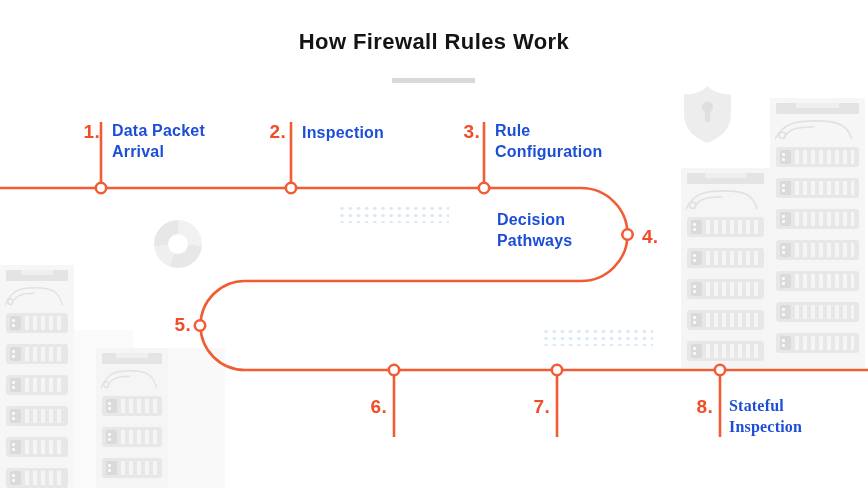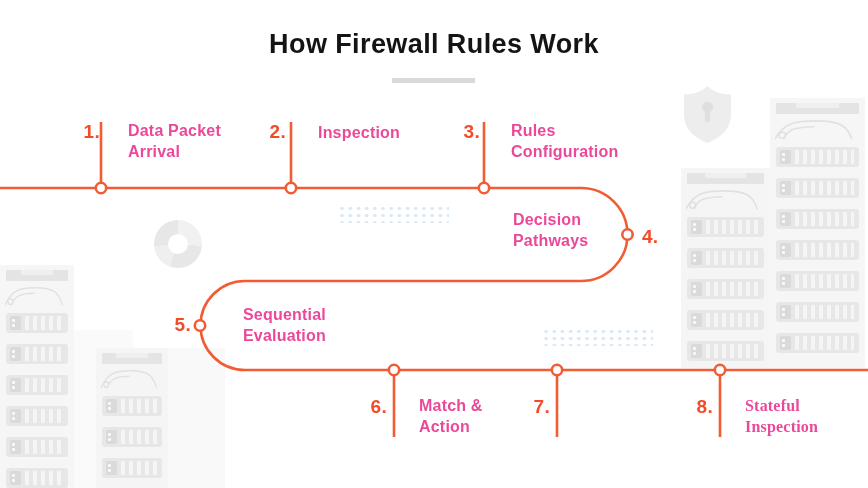--- a/index.html
+++ b/index.html
@@ -21,27 +21,27 @@
   .backdrop{position:absolute;background:#fafafa;}
   .donut{position:absolute;left:154px;top:220px;width:48px;height:48px;border-radius:50%;
     background:conic-gradient(#f1f1f1 0 95deg,#e7e7e7 95deg 200deg,#efefef 200deg 265deg,#e7e7e7 265deg 360deg);}
   .donut::after{content:'';position:absolute;inset:14px;background:#fff;border-radius:50%;}
   .dots{position:absolute;width:113px;height:20px;
     background-image:radial-gradient(circle,#d9e9f6 1.7px,transparent 2px);
     background-size:8.2px 7px;background-position:2px 2px;}
   .shield{position:absolute;left:684px;top:86px;}
   
   .title{position:absolute;left:0;right:0;top:29px;text-align:center;
-    font-size:27px;font-weight:800;color:#141414;letter-spacing:.4px;}
+    font-size:22px;font-weight:800;color:#141414;letter-spacing:.4px;}
   .title-underline{position:absolute;left:392px;top:78px;width:83px;height:5px;background:#d9d9d9;}
   
   .path-svg{position:absolute;left:0;top:0;z-index:5;}
   .step-number{position:absolute;z-index:6;font-size:19px;font-weight:800;color:#f14b28;text-align:right;letter-spacing:.3px;}
-  .step-label{position:absolute;z-index:6;font-size:16px;font-weight:700;color:#ec4899;
-    line-height:21px;white-space:pre-line;letter-spacing:.2px;margin-left:16px;}
+  .step-label{position:absolute;z-index:6;font-size:16px;font-weight:700;color:#1d4ed8;
+    line-height:21px;white-space:pre-line;letter-spacing:.2px;}
   .step-label.center{}
 </style>
 </head>
 <body>
 
 <div class="canvas">
 
   <div class="backdrop" style="left:74px;top:330px;width:59px;height:158px;"></div>
   <div class="backdrop" style="left:96px;top:348px;width:129px;height:140px;background:#f9f9f9;"></div>
 
@@ -146,34 +146,30 @@
   </svg>
 
   <div class="step-number" style="left:70px;top:121px;width:30px;">1.</div>
   <div class="step-label" style="left:112px;top:120px;">Data Packet
 Arrival</div>
 
   <div class="step-number" style="left:255px;top:121px;width:31px;">2.</div>
   <div class="step-label" style="left:302px;top:122px;">Inspection</div>
 
   <div class="step-number" style="left:447px;top:121px;width:33px;">3.</div>
-  <div class="step-label" style="left:495px;top:120px;">Rules
+  <div class="step-label" style="left:495px;top:120px;">Rule
 Configuration</div>
 
   <div class="step-number" style="left:642px;top:226px;width:26px;text-align:left;">4.</div>
   <div class="step-label center" style="left:497px;top:209px;width:118px;">Decision
 Pathways</div>
 
   <div class="step-number" style="left:161px;top:314px;width:30px;">5.</div>
-  <div class="step-label" style="left:227px;top:304px;">Sequential
-Evaluation</div>
 
   <div class="step-number" style="left:357px;top:396px;width:30px;">6.</div>
-  <div class="step-label" style="left:403px;top:395px;">Match &amp;
-Action</div>
 
   <div class="step-number" style="left:520px;top:396px;width:30px;">7.</div>
 
   <div class="step-number" style="left:683px;top:396px;width:30px;">8.</div>
   <div class="step-label" style="left:729px;top:395px;font-family:Liberation Serif, serif;">Stateful
 Inspection</div>
 
 </div>
 
 </body></html>

